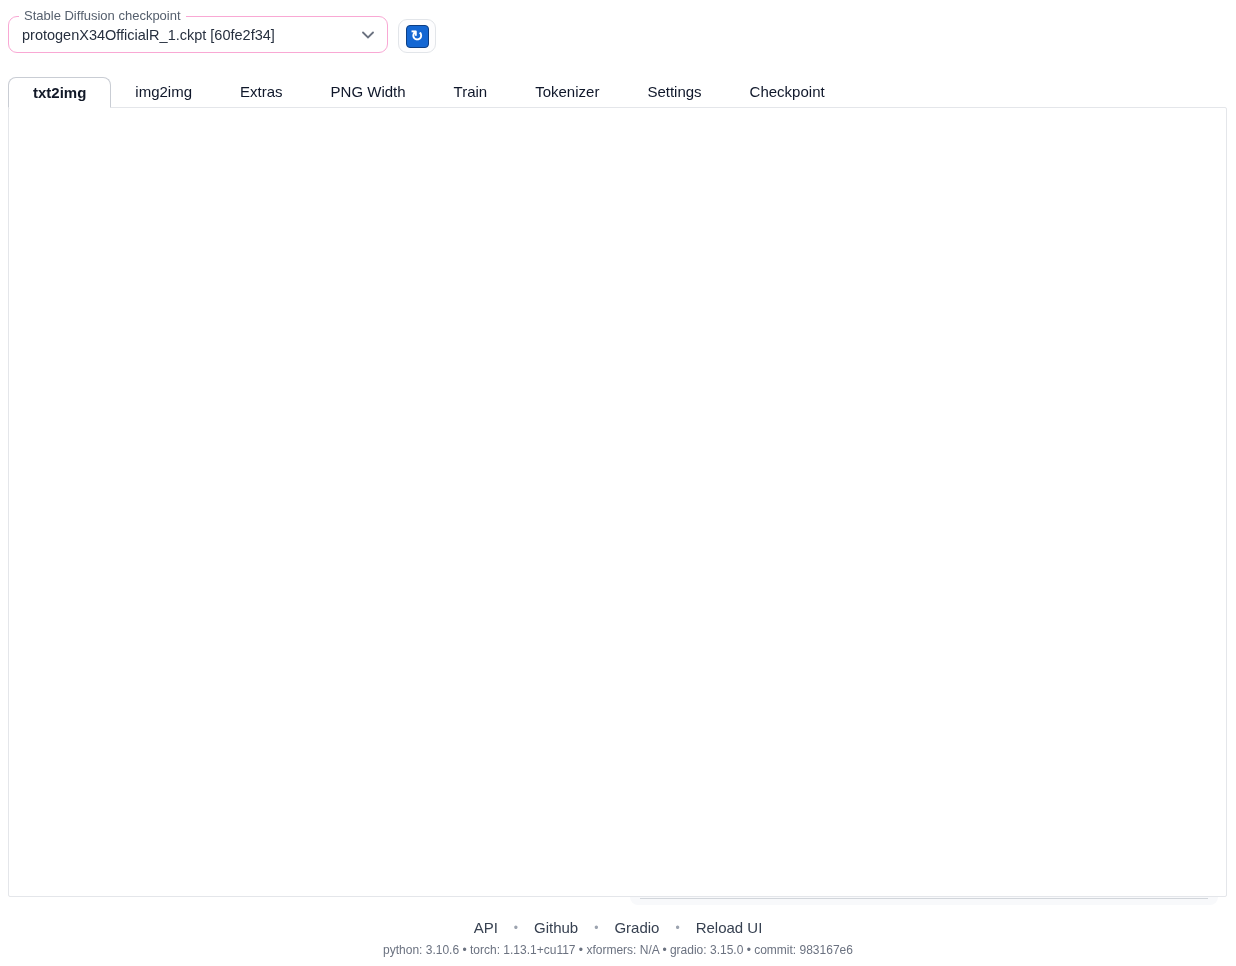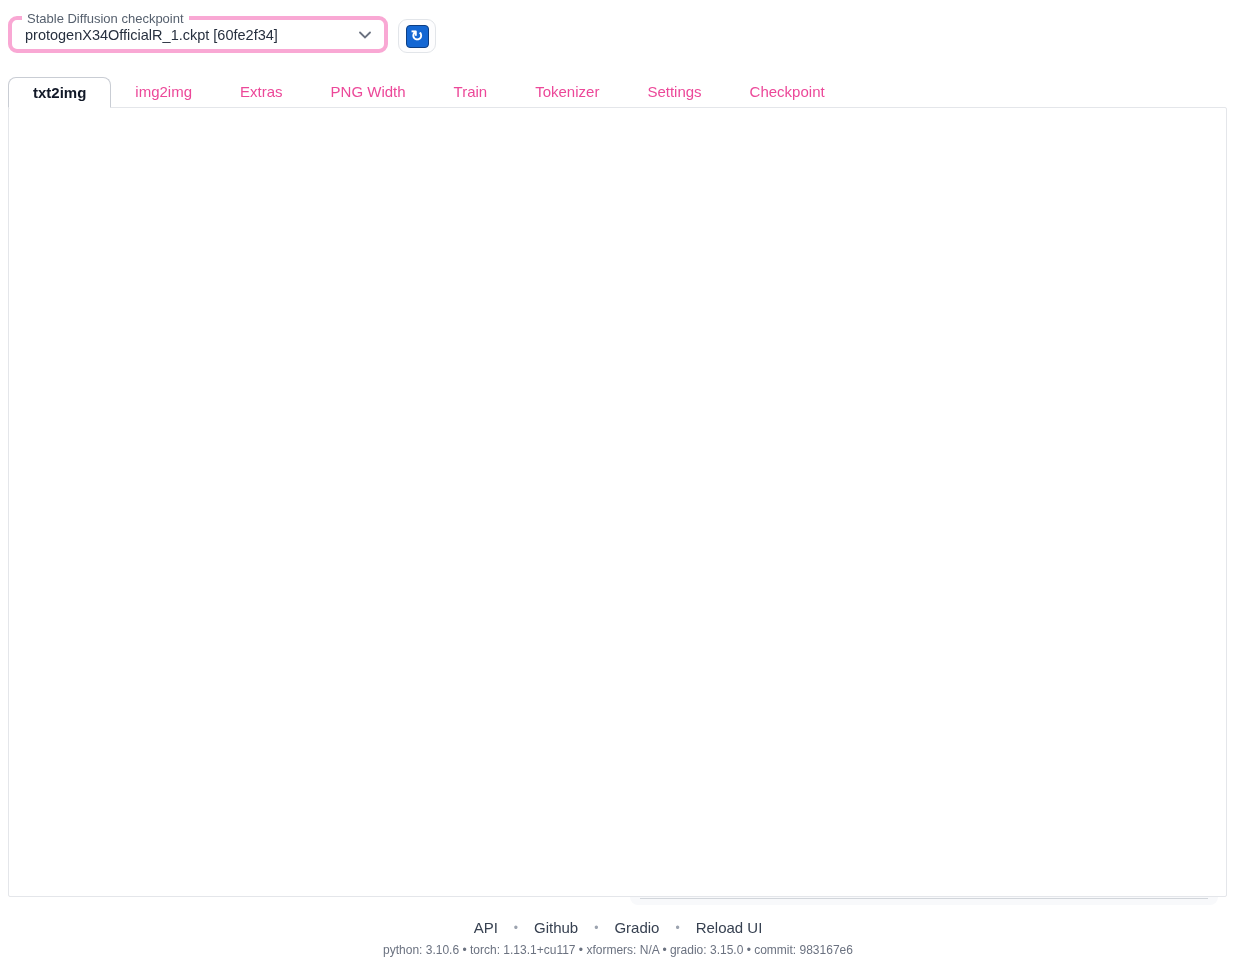--- a/index.html
+++ b/index.html
@@ -2,31 +2,31 @@
 <html><head>
 <meta charset="utf-8">
 <style>
   * { margin:0; padding:0; box-sizing:border-box; }
   html,body { background:#fff; }
   body { font-family:"Liberation Sans", sans-serif; color:#1f2937; }
   #app { position:relative; width:1236px; height:966px; background:#fff; overflow:hidden; }
 
   .abs { position:absolute; }
   .lbl { font-size:13.5px; color:#56606e; }
-  .fieldset { position:absolute; background:#fff; border:4px solid #f9a8d4; border-radius:9px; }
+  .fieldset { position:absolute; background:#fff; border:1px solid #f9a8d4; border-radius:9px; }
   .legend { position:absolute; top:-9px; left:10px; background:#fff; padding:0 5px; font-size:13px; color:#56606e; white-space:nowrap; }
 
   
   .drop { position:absolute; background:#fff; border:1px solid #d6d9de; border-radius:9px;
           display:flex; align-items:center; justify-content:space-between; padding:0 13px;
           font-size:15px; color:#27303f; box-shadow:0 1px 2px rgba(0,0,0,.04); cursor:pointer; }
 
   
   #tabbar { position:absolute; left:8px; top:77px; width:1220px; height:31px; display:flex; font-size:15px; z-index:3; }
-  .tab { padding:0 24px; line-height:30px; color:#ec4899; cursor:pointer; }
+  .tab { padding:0 24px; line-height:30px; color:#0f172a; cursor:pointer; }
   .tab.active { background:#fff; border:1px solid #c9cdd4; border-bottom:1px solid #fff; border-radius:8px 8px 0 0;
                 color:#111827; font-weight:700;text-align:center; }
 
   #content-card { position:absolute; left:8px; top:107px; width:1219px; height:790px;
                   border:1px solid #e4e6ea; border-radius:2px; background:#fff; z-index:1; }
 
   textarea { position:absolute; border:1px solid #dbdee3; border-radius:9px; padding:10px 12px;
              font-family:"Liberation Sans", sans-serif; font-size:14px; color:#27303f; resize:none; outline:none; background:#fff; }
   textarea::placeholder { color:#9aa3b2; }
   .resize-grip { position:absolute; pointer-events:none; }

